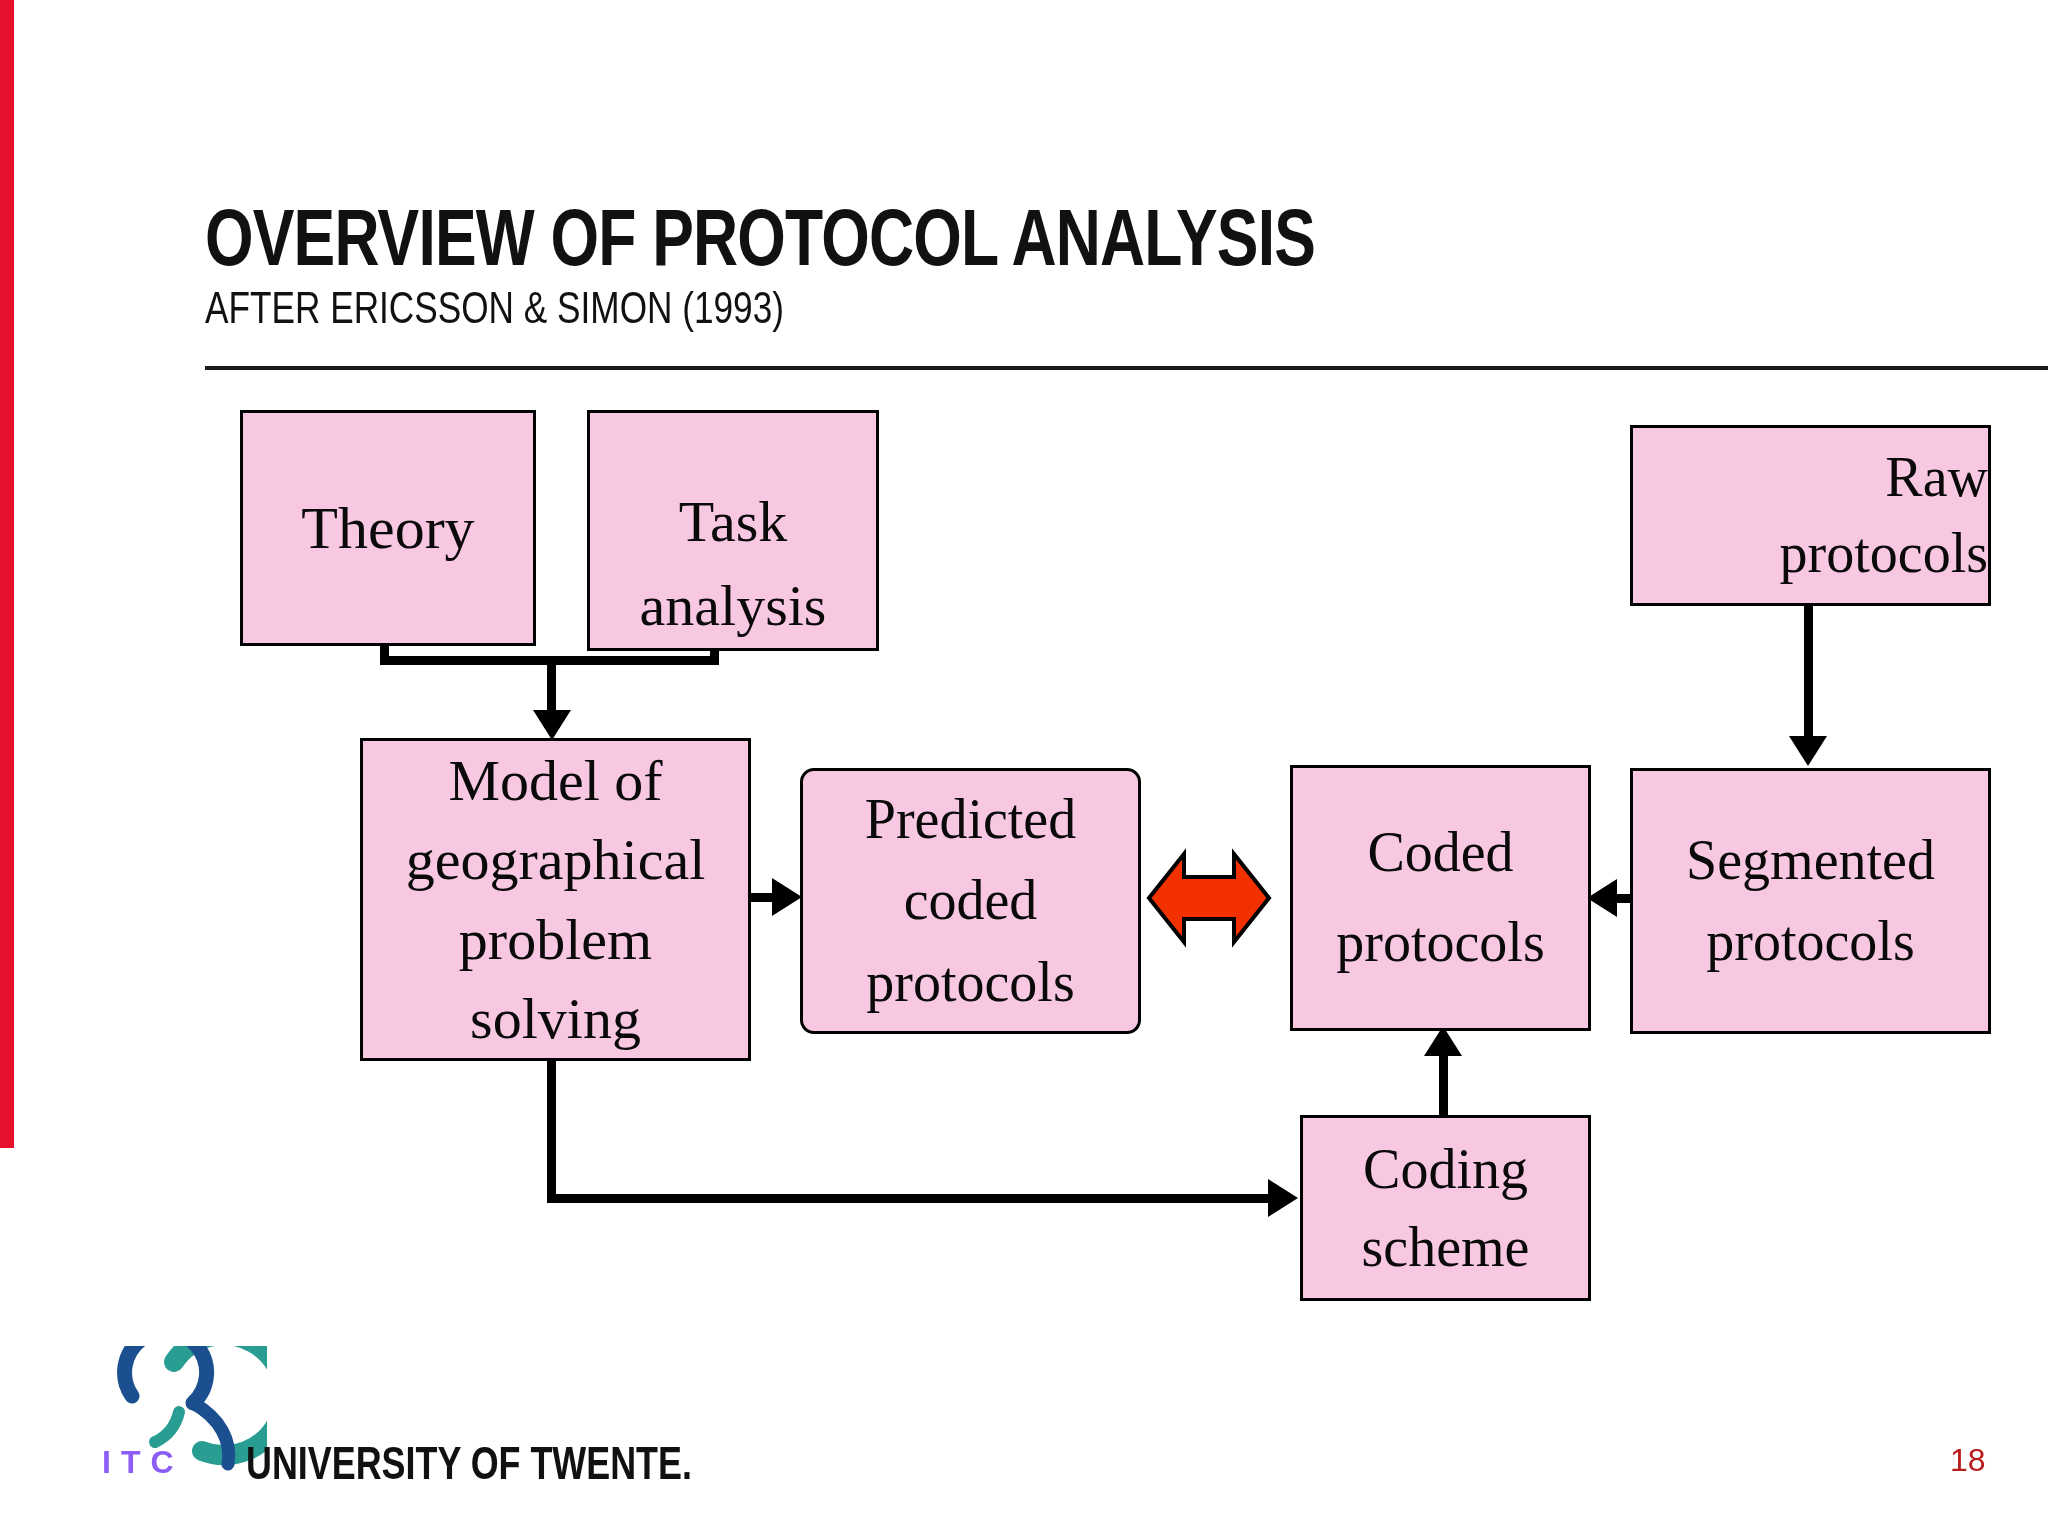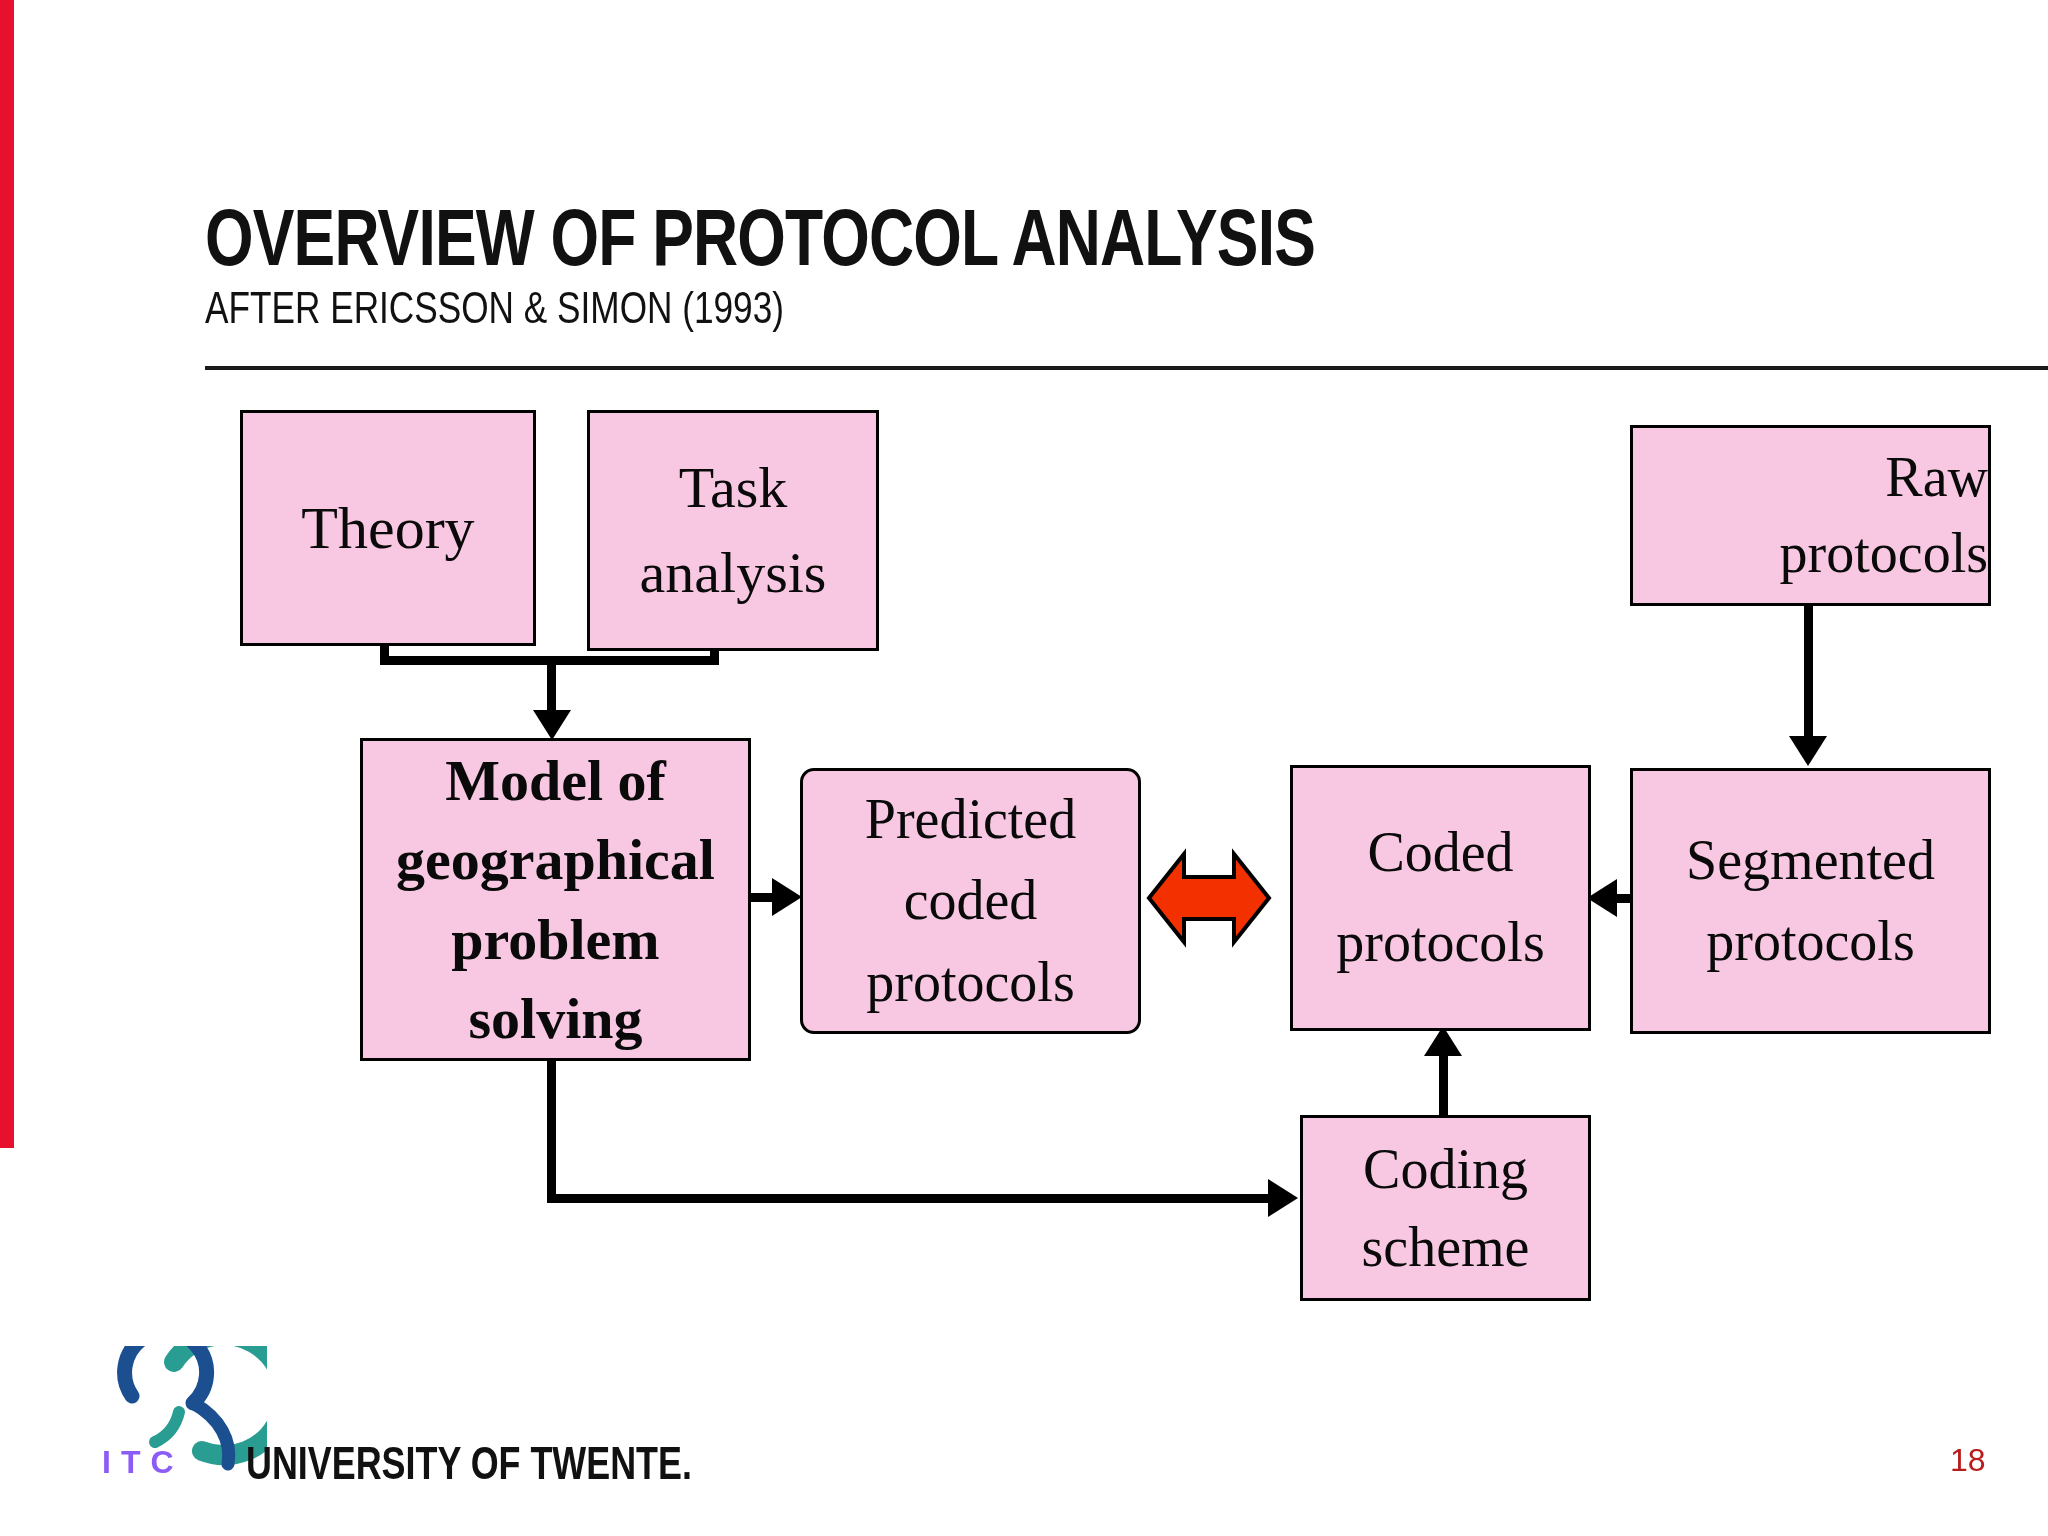--- a/index.html
+++ b/index.html
@@ -50,31 +50,31 @@
   <div class="leftbar"></div>
 
   <div class="title">OVERVIEW OF PROTOCOL ANALYSIS</div>
   <div class="subtitle">AFTER ERICSSON &amp; SIMON (1993)</div>
   <div class="hrule"></div>
 
   <div class="box" style="left:240px;top:410px;width:290px;height:230px;font-size:60px;">
     <div class="lbl">Theory</div>
   </div>
 
-  <div class="box" style="left:587px;top:410px;width:286px;height:235px;font-size:58px;line-height:1.45;">
+  <div class="box" style="left:587px;top:410px;width:286px;height:235px;font-size:58px;line-height:1.45;align-items:flex-end;">
     <div class="lbl">Task
 analysis</div>
   </div>
 
   <div class="box" style="left:1630px;top:425px;width:355px;height:175px;font-size:56px;line-height:1.35;text-align:right;">
     <div class="lbl">Raw
 protocols</div>
   </div>
 
-  <div class="box" style="left:360px;top:738px;width:385px;height:317px;font-size:58px;line-height:1.37;font-weight:bold;">
+  <div class="box" style="left:360px;top:738px;width:385px;height:317px;font-size:58px;line-height:1.37;">
     <div class="lbl">Model of
 geographical
 problem
 solving</div>
   </div>
 
   <div class="box" style="left:800px;top:768px;width:335px;height:260px;font-size:56px;line-height:1.45;border-radius:14px;">
     <div class="lbl">Predicted
 coded
 protocols</div>

